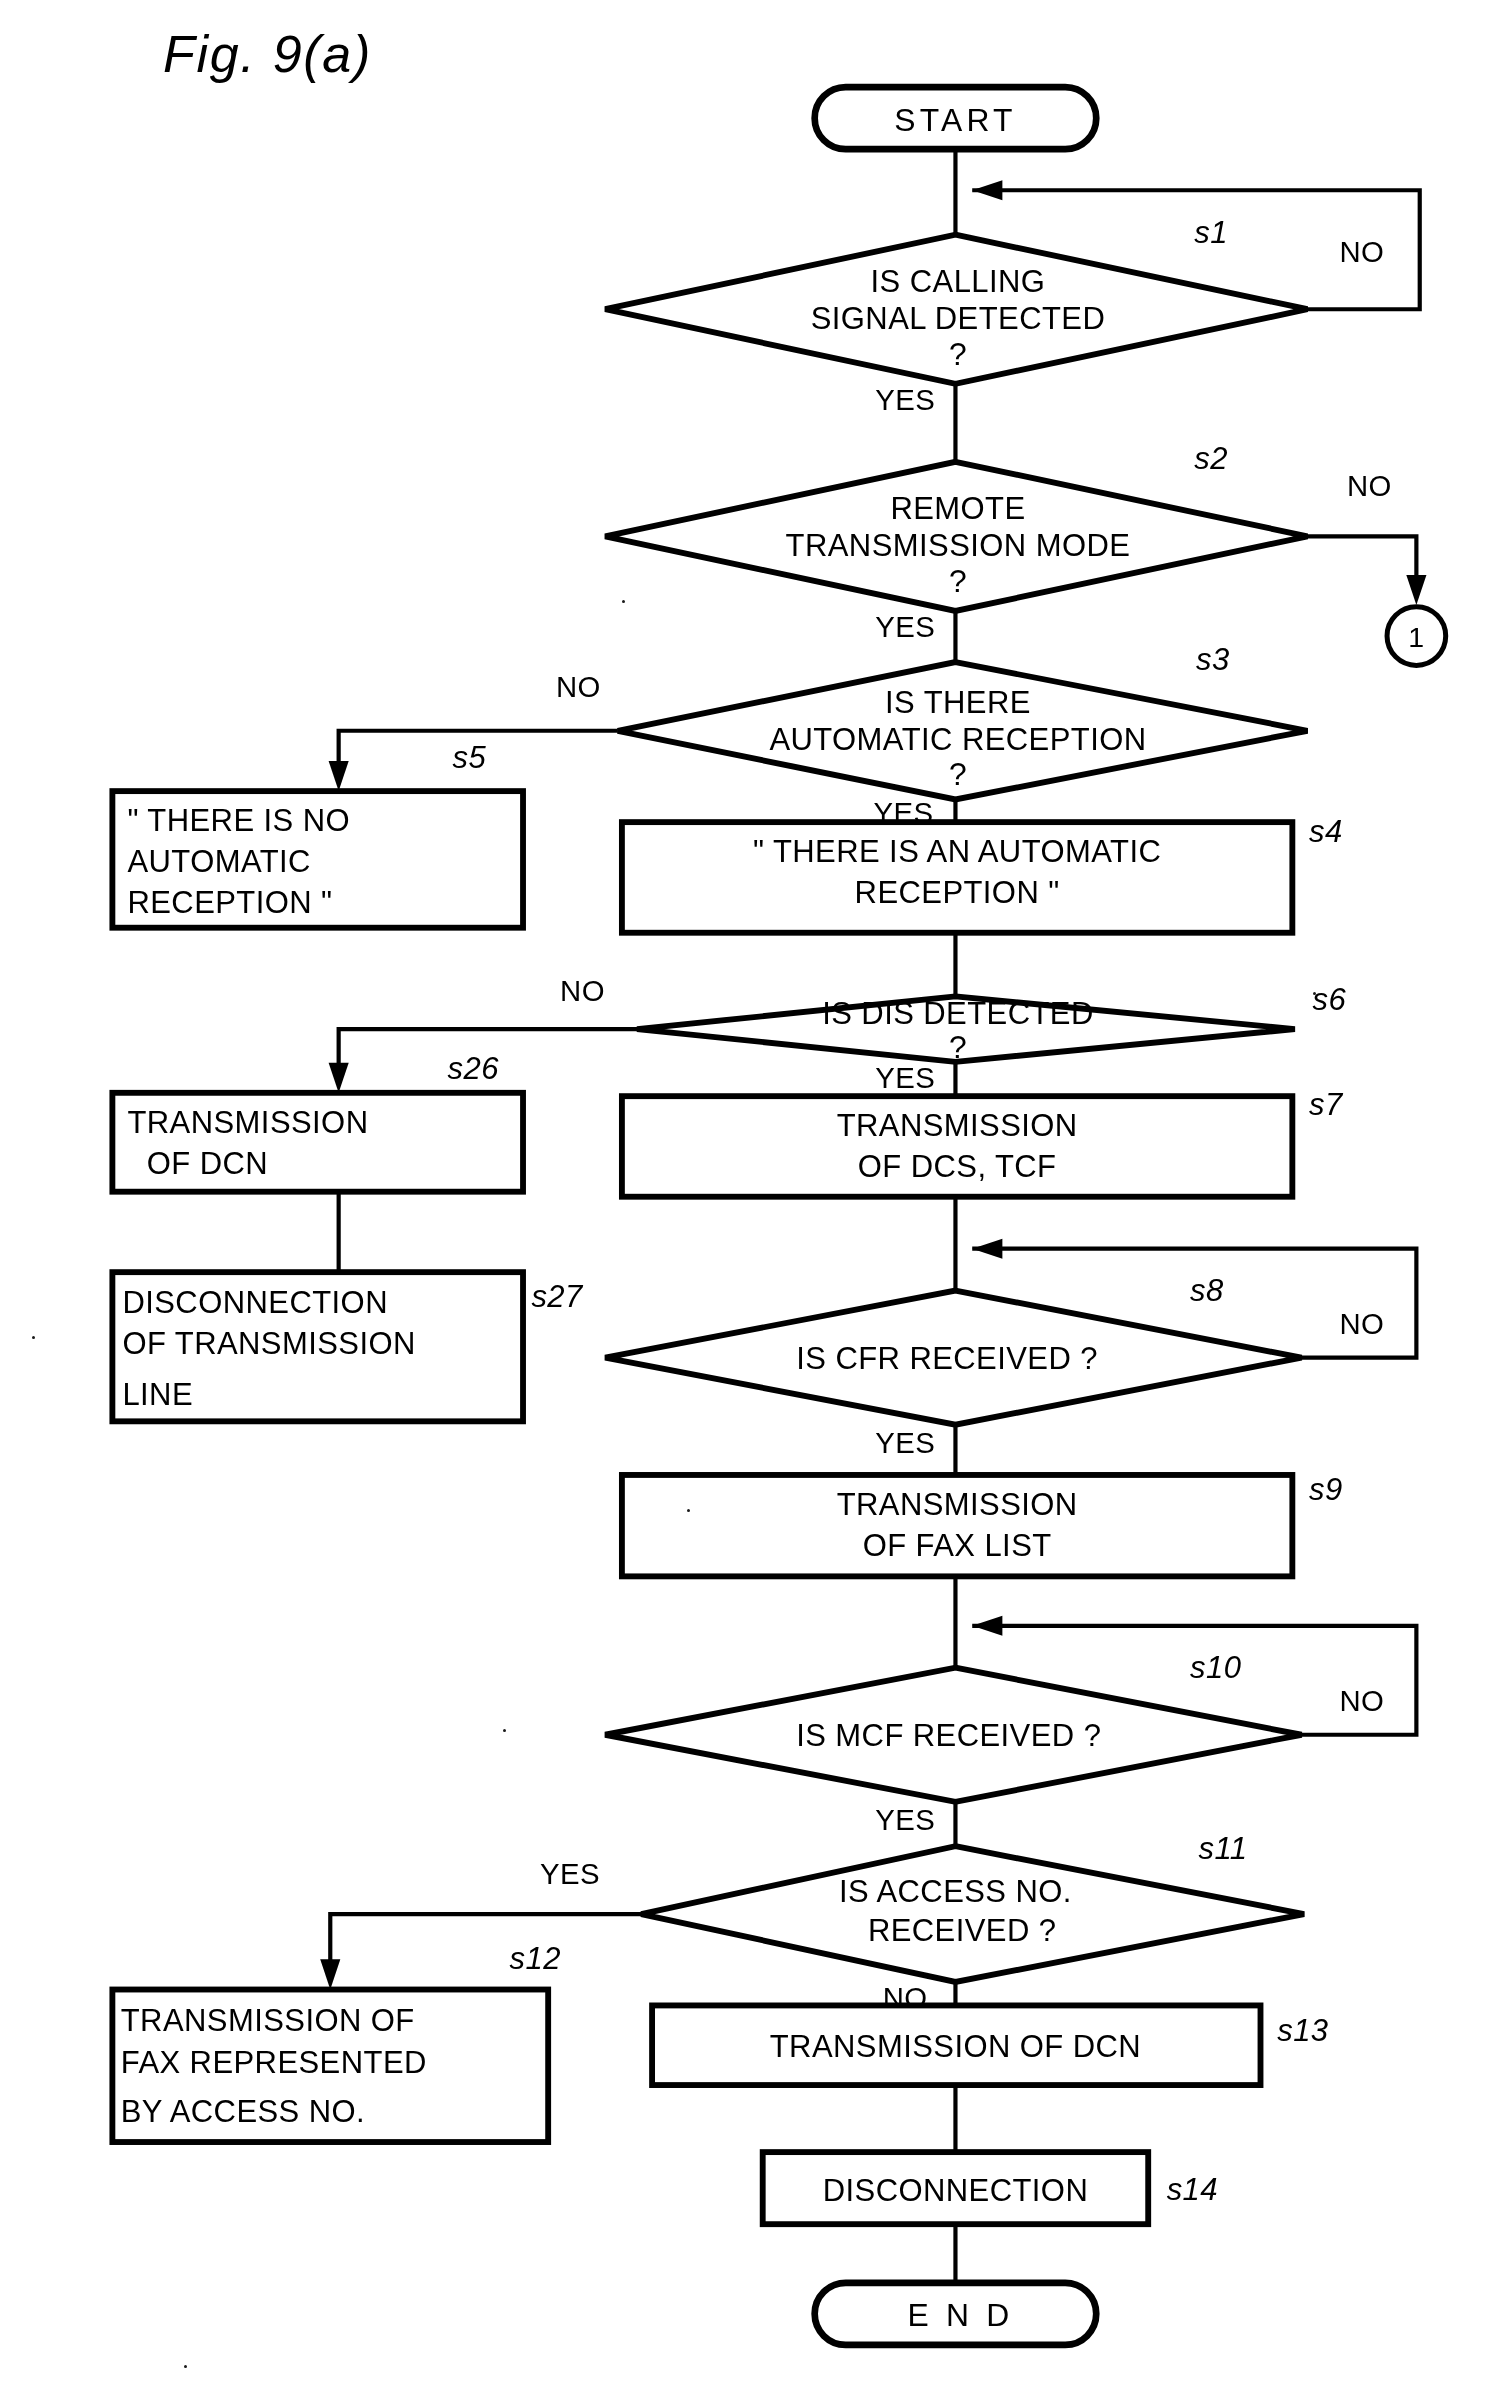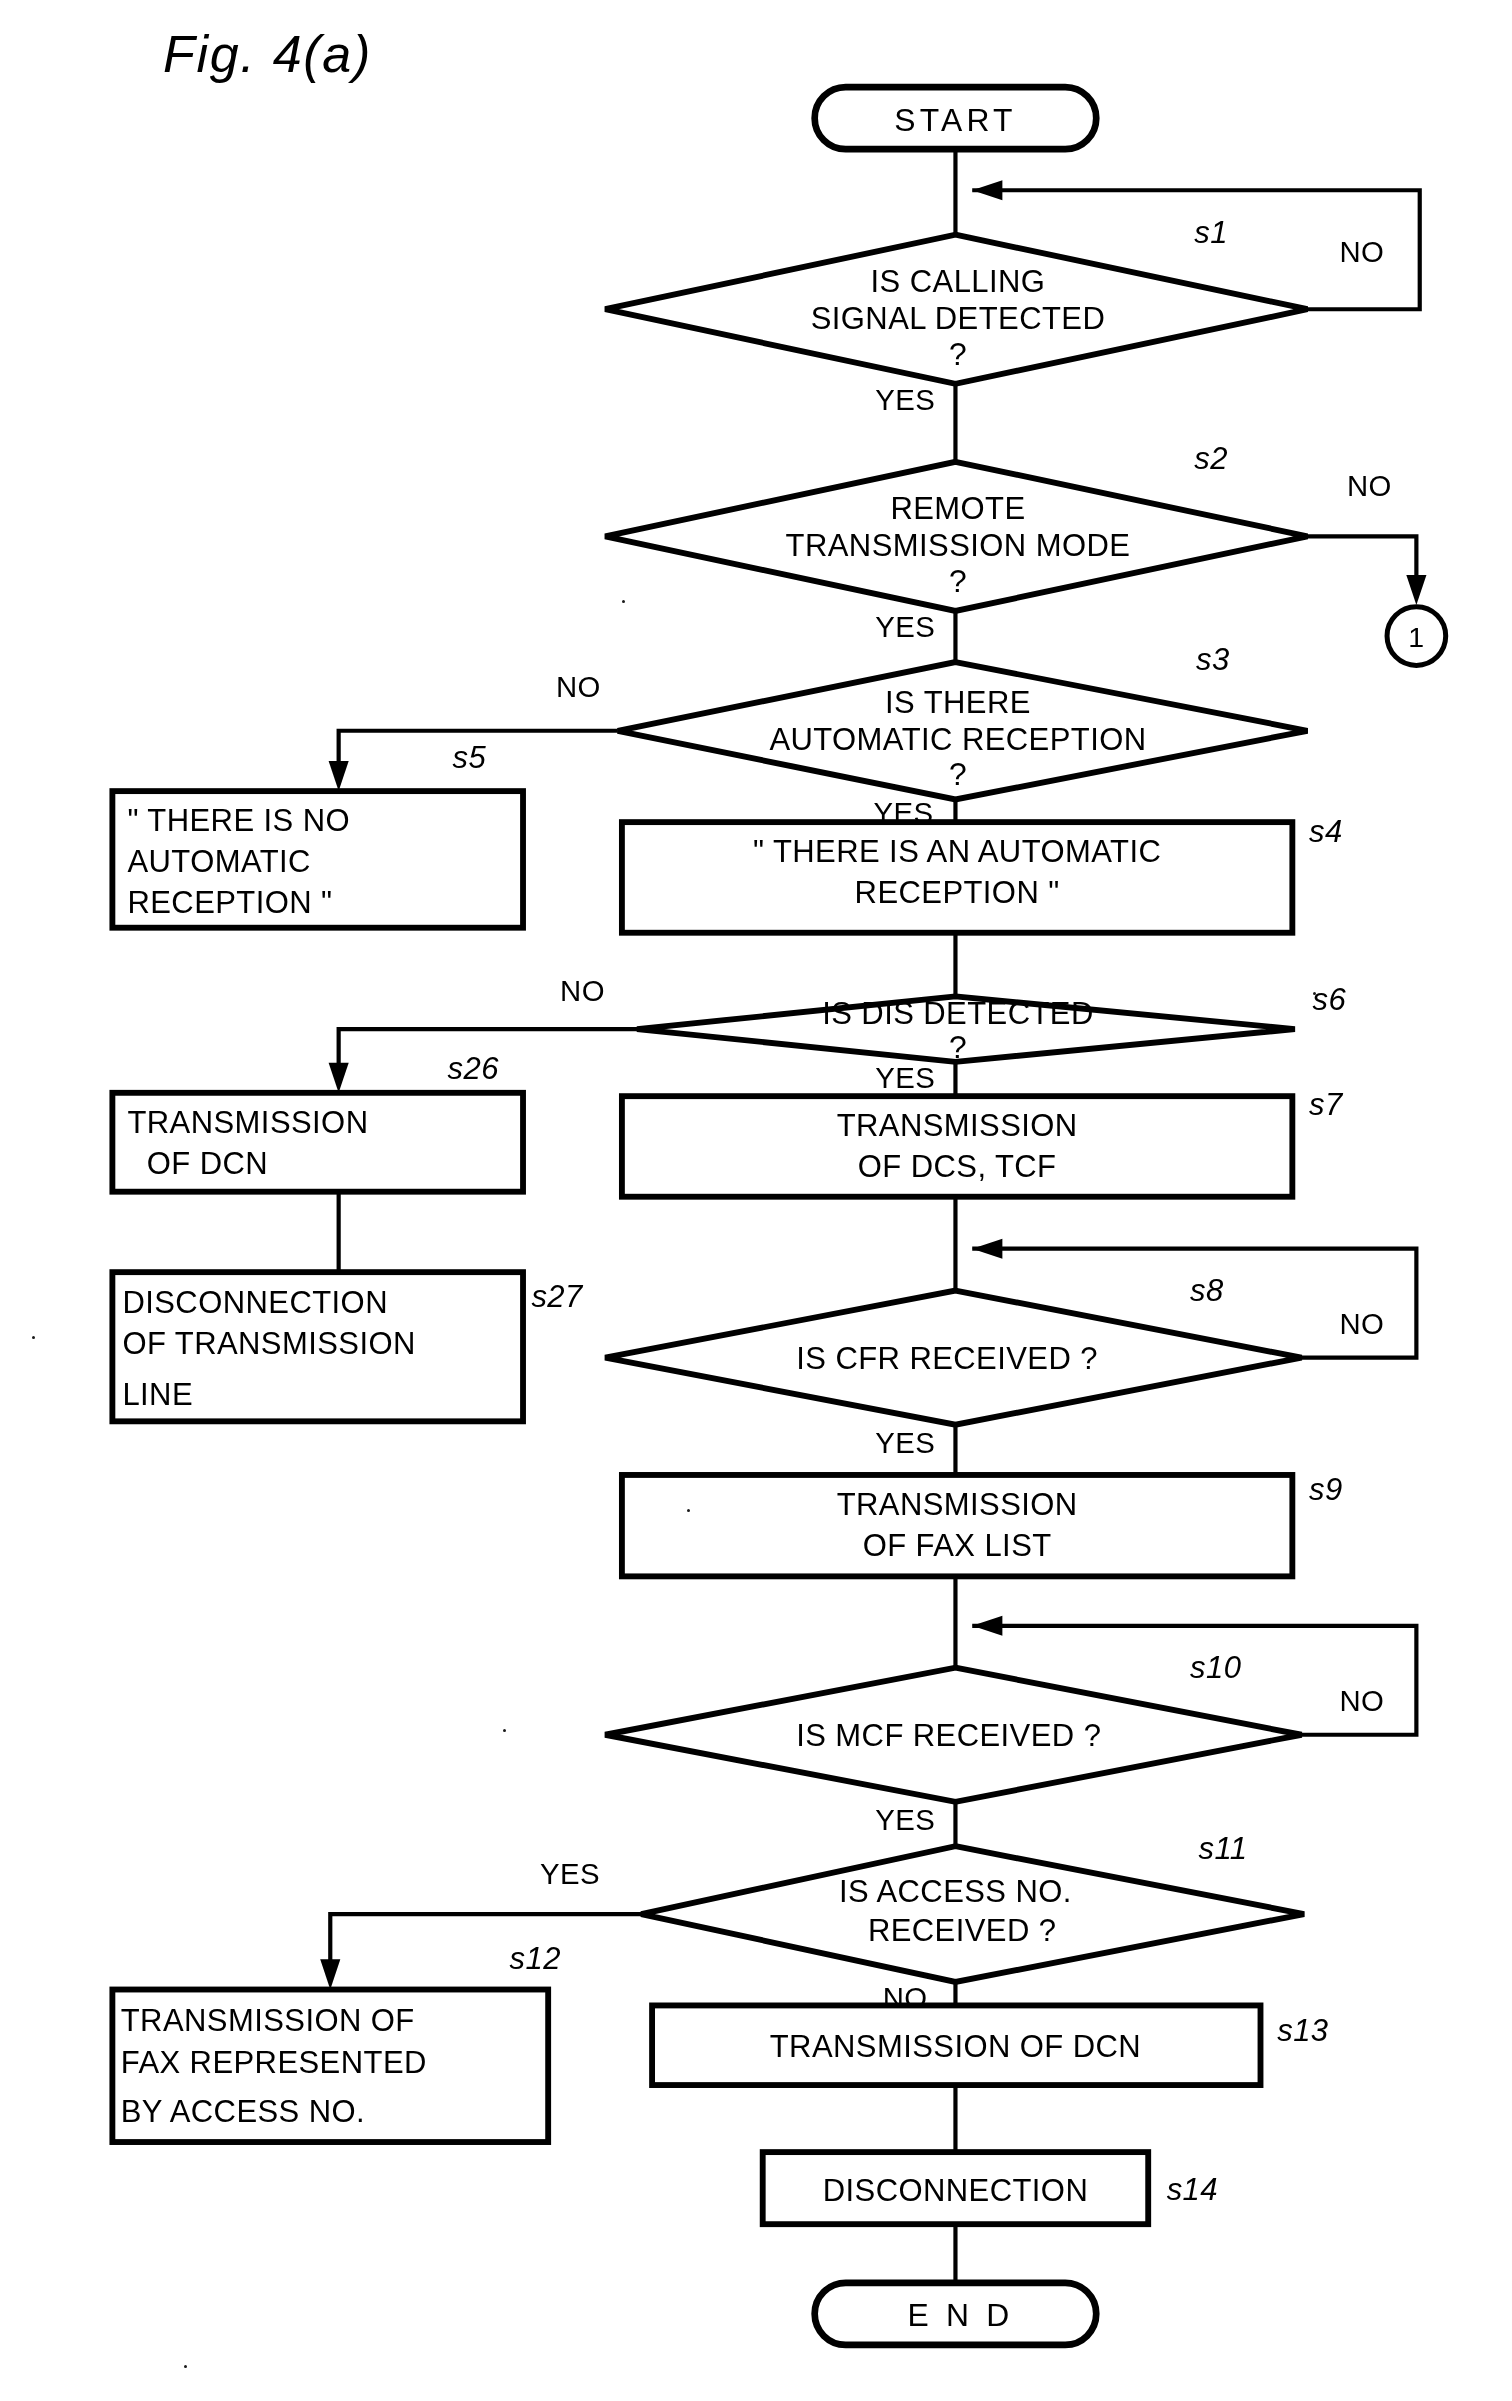--- a/index.html
+++ b/index.html
@@ -104,21 +104,21 @@
     height: 3.4px;
     background: #1a1a1a;
     border-radius: 50%;
   }
 </style>
 </head>
 <body>
 
 <div id="figure-root">
 
-  <div class="fig-title">Fig. 4(a)</div>
+  <div class="fig-title">Fig. 9(a)</div>
 
   <svg class="flow" viewBox="0 0 1804 2865">
 
     <g>
 
       <path class="edge" d="M1140 176 L1140 280"></path>
 
       <path class="edge" d="M1560 369 L1694 369 L1694 227 L1160 227"></path>
       <polygon class="arrowhead" points="1160,227 1196,215 1196,239"></polygon>
 

